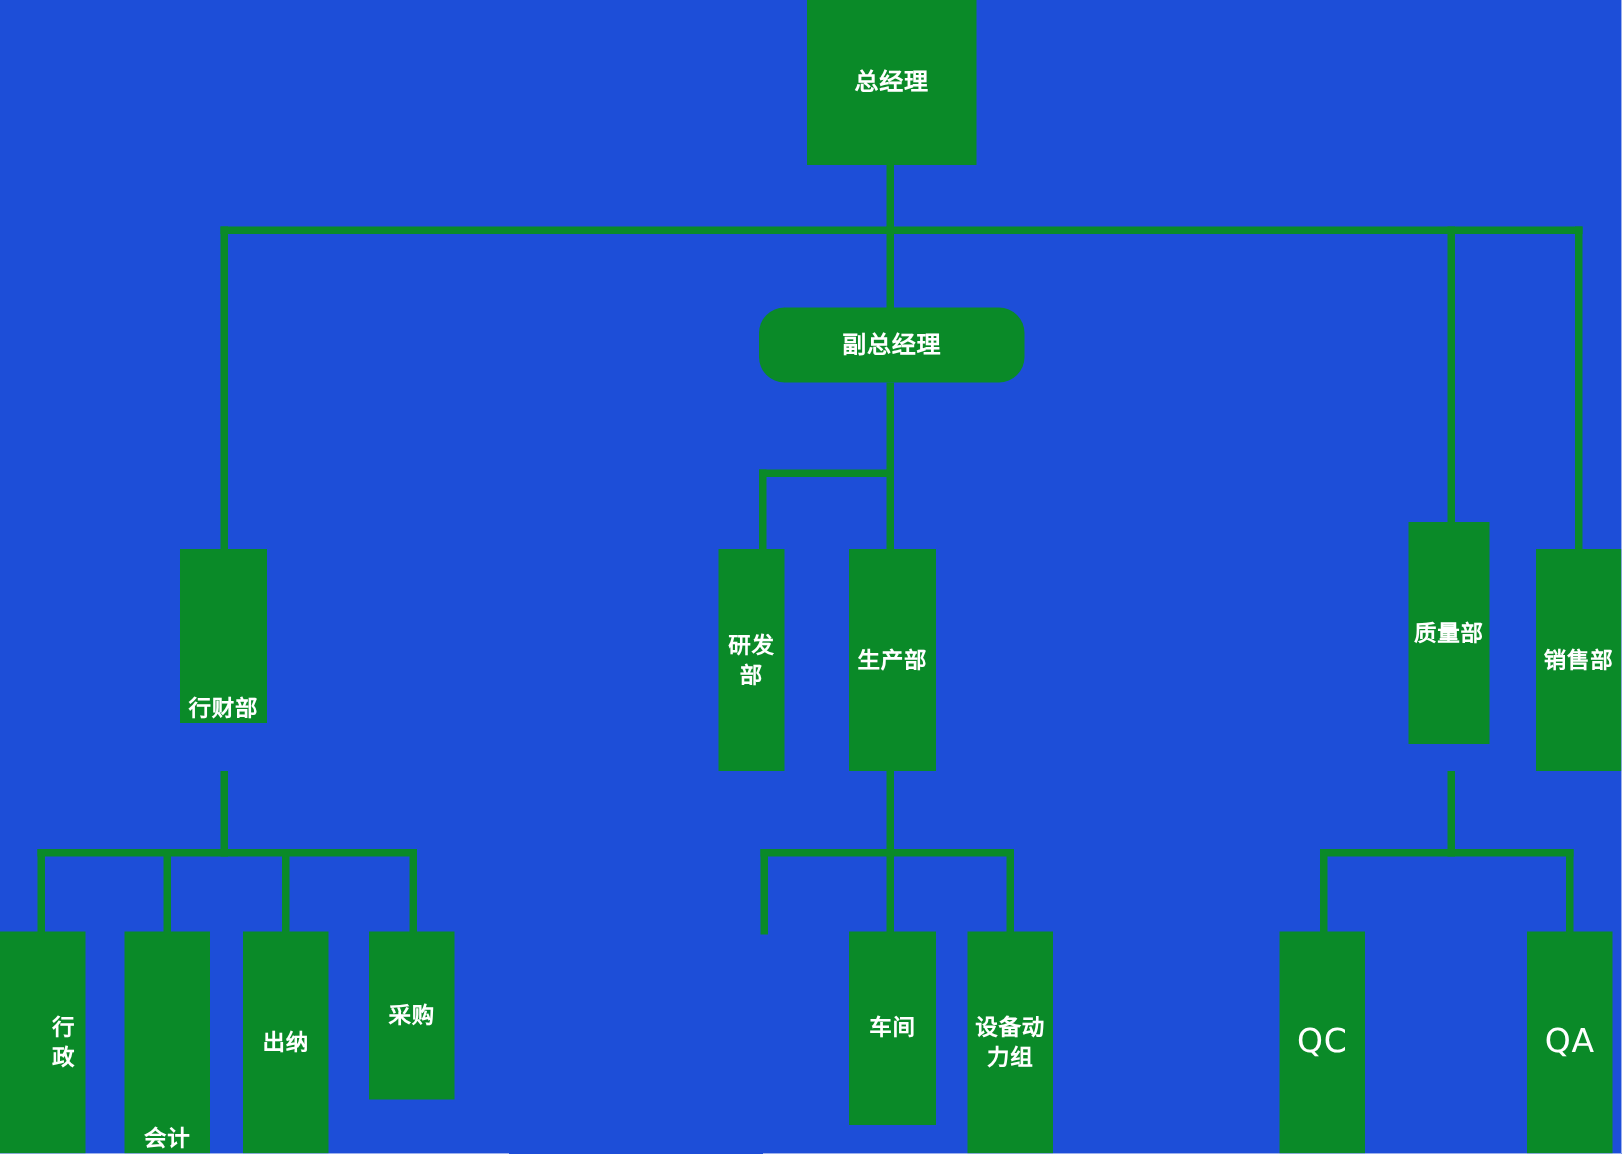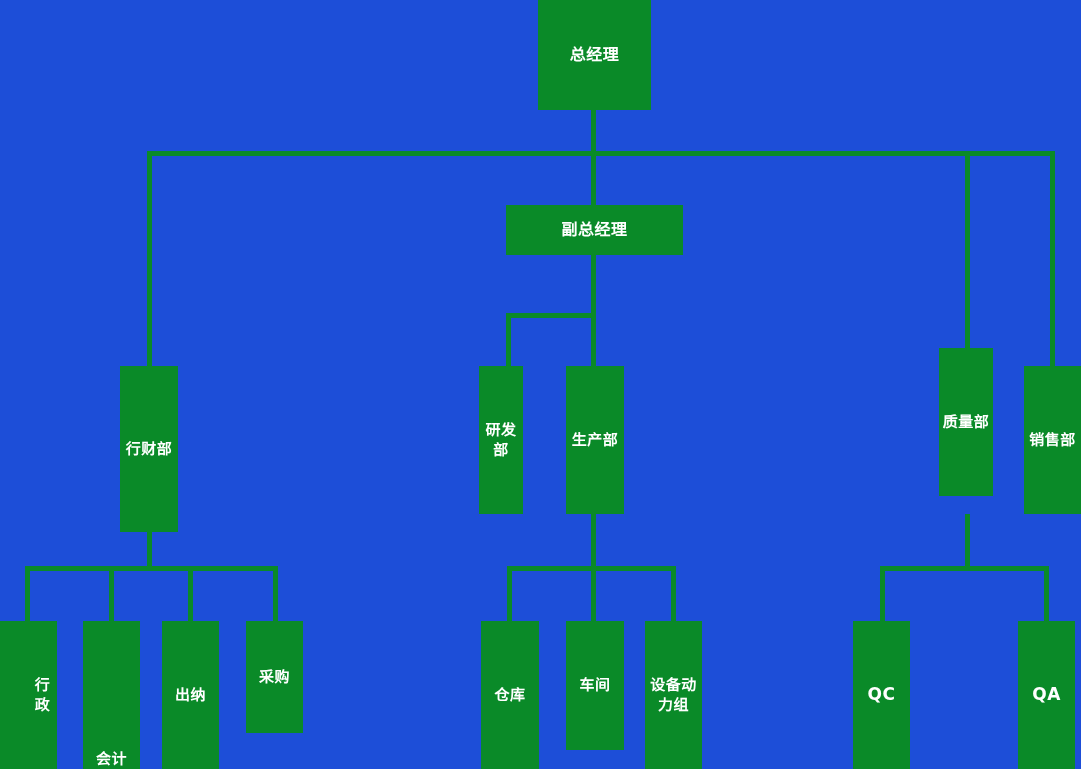--- a/index.html
+++ b/index.html
@@ -65,24 +65,25 @@
   .node.vertical .label {
     word-break: break-all;
     line-height: 1.35;
   }
 
   .node.top-exec {
     font-size: 16px;
   }
   .node.sub-exec {
     font-size: 16px;
+    border-radius: 17px;
   }
   .node.latin .label {
-    font-size: 17px;
-    font-weight: 700;
+    font-size: 22px;
+    font-weight: 400;
     letter-spacing: 0.5px;
   }
 </style>
 </head>
 <body>
 
 <div id="org-chart">
 
   <div class="connector-layer">
 
@@ -122,21 +123,21 @@
   </div>
 
   <div class="node top-exec" style="left:538px; top:0px; width:113px; height:110px;">
     <span class="label">总经理</span>
   </div>
 
   <div class="node sub-exec" style="left:506px; top:205px; width:177px; height:50px;">
     <span class="label">副总经理</span>
   </div>
 
-  <div class="node vertical" style="left:120px; top:366px; width:58px; height:166px;">
+  <div class="node vertical" style="left:120px; top:366px; width:58px; height:116px;align-items:flex-end;">
     <span class="label">行财部</span>
   </div>
 
   <div class="node vertical" style="left:479px; top:366px; width:44px; height:148px;">
     <span class="label">研发部</span>
   </div>
 
   <div class="node vertical" style="left:566px; top:366px; width:58px; height:148px;">
     <span class="label">生产部</span>
   </div>
@@ -158,23 +159,20 @@
   </div>
 
   <div class="node vertical" style="left:162px; top:621px; width:57px; height:148px;">
     <span class="label">出纳</span>
   </div>
 
   <div class="node vertical" style="left:246px; top:621px; width:57px; height:112px;">
     <span class="label">采购</span>
   </div>
 
-  <div class="node vertical" style="left:481px; top:621px; width:58px; height:148px;">
-    <span class="label">仓库</span>
-  </div>
 
   <div class="node vertical" style="left:566px; top:621px; width:58px; height:129px;">
     <span class="label">车间</span>
   </div>
 
   <div class="node vertical" style="left:645px; top:621px; width:57px; height:148px;">
     <span class="label">设备动力组</span>
   </div>
 
   <div class="node latin" style="left:853px; top:621px; width:57px; height:148px;">

